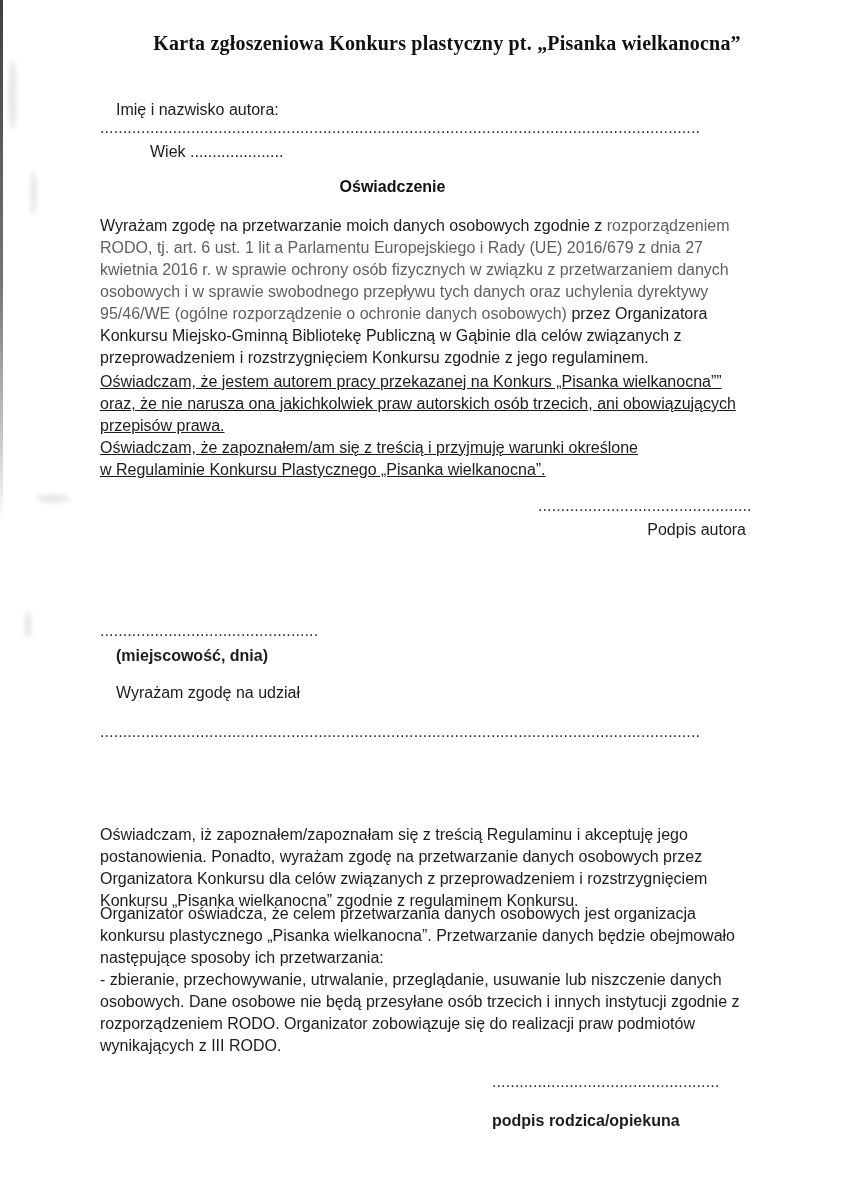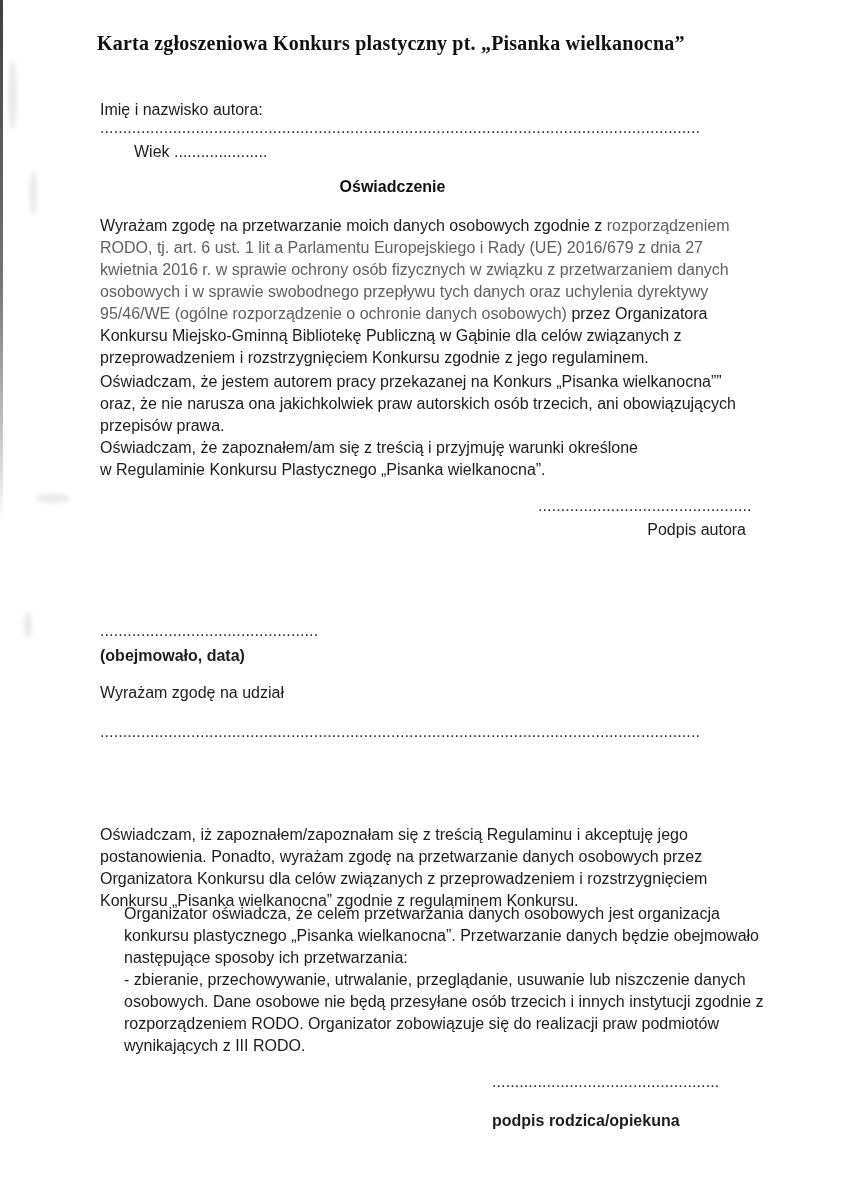--- a/index.html
+++ b/index.html
@@ -9,23 +9,23 @@
     background:#ffffff;
     font-family:"Liberation Sans","DejaVu Sans",sans-serif;
     font-size:16px;color:#1c1c1c;
     overflow:hidden;
   }
   .abs{position:absolute;}
   .doc-title{
     left:97px;top:32px;width:700px;
     font-family:"Liberation Serif","DejaVu Serif",serif;
     font-weight:bold;font-size:20px;letter-spacing:.2px;
-    color:#111;white-space:nowrap;
+    color:#111;white-space:nowrap;text-align:center;
   }
-  .label-line{left:100px;white-space:nowrap;line-height:22px;}
+  .label-line{left:116px;white-space:nowrap;line-height:22px;}
   .dots{
     left:100px;white-space:nowrap;overflow:hidden;
     line-height:22px;letter-spacing:.1px;color:#2a2a2a;
   }
   .heading{
     left:0;width:785px;text-align:center;
     font-weight:bold;font-size:16px;line-height:22px;color:#111;
   }
   .para{
     left:100px;width:690px;margin:0;
@@ -66,42 +66,42 @@
   <div class="abs heading" style="top:176px;">Oświadczenie</div>
 
   <p class="abs para" style="top:215px;"><span>Wyrażam zgodę na przetwarzanie moich danych osobowych zgodnie z </span><span class="gray">rozporządzeniem
 RODO, tj. art. 6 ust. 1 lit a Parlamentu Europejskiego i Rady (UE) 2016/679 z dnia 27
 kwietnia 2016 r. w sprawie ochrony osób fizycznych w związku z przetwarzaniem danych
 osobowych i w sprawie swobodnego przepływu tych danych oraz uchylenia dyrektywy
 95/46/WE (ogólne rozporządzenie o ochronie danych osobowych) </span><span>przez Organizatora
 Konkursu Miejsko-Gminną Bibliotekę Publiczną w Gąbinie dla celów związanych z
 przeprowadzeniem i rozstrzygnięciem Konkursu zgodnie z jego regulaminem.</span></p>
 
-  <p class="abs para" style="top:371px;">Oświadczam, że jestem autorem pracy przekazanej na Konkurs „Pisanka wielkanocna””
+  <p class="abs para" style="top:371px;text-decoration:underline;">Oświadczam, że jestem autorem pracy przekazanej na Konkurs „Pisanka wielkanocna””
 oraz, że nie narusza ona jakichkolwiek praw autorskich osób trzecich, ani obowiązujących
 przepisów prawa.
 Oświadczam, że zapoznałem/am się z treścią i przyjmuję warunki określone
 w Regulaminie Konkursu Plastycznego „Pisanka wielkanocna”.</p>
 
   <div class="abs sig-block" style="left:538px;top:495px;width:208px;"><span class="sig-dots">...............................................</span><span class="sig-label-right">Podpis autora</span></div>
 
 
   <div class="abs dots" style="top:620px;width:240px;">................................................</div>
-  <div class="abs label-line bold" style="top:645px;">(obejmowało, data)</div>
+  <div class="abs label-line bold" style="top:645px;">(miejscowość, dnia)</div>
 
   <div class="abs label-line" style="top:682px;">Wyrażam zgodę na udział</div>
 
   <div class="abs dots" style="top:721px;width:620px;">....................................................................................................................................</div>
 
   <p class="abs para" style="top:804px;margin-top:20px;">Oświadczam, iż zapoznałem/zapoznałam się z treścią Regulaminu i akceptuję jego
 postanowienia. Ponadto, wyrażam zgodę na przetwarzanie danych osobowych przez
 Organizatora Konkursu dla celów związanych z przeprowadzeniem i rozstrzygnięciem
 Konkursu „Pisanka wielkanocna” zgodnie z regulaminem Konkursu.</p>
 
-  <p class="abs para" style="top:903px;margin-left:24px;">Organizator oświadcza, że celem przetwarzania danych osobowych jest organizacja
+  <p class="abs para" style="top:903px;">Organizator oświadcza, że celem przetwarzania danych osobowych jest organizacja
 konkursu plastycznego „Pisanka wielkanocna”. Przetwarzanie danych będzie obejmowało
 następujące sposoby ich przetwarzania:
 - zbieranie, przechowywanie, utrwalanie, przeglądanie, usuwanie lub niszczenie danych
 osobowych. Dane osobowe nie będą przesyłane osób trzecich i innych instytucji zgodnie z
 rozporządzeniem RODO. Organizator zobowiązuje się do realizacji praw podmiotów
 wynikających z III RODO.</p>
 
   <div class="abs sig-block" style="left:492px;top:1071px;width:230px;"><span class="sig-dots">..................................................</span><span class="sig-label-left">podpis rodzica/opiekuna</span></div>
 
 </div>

